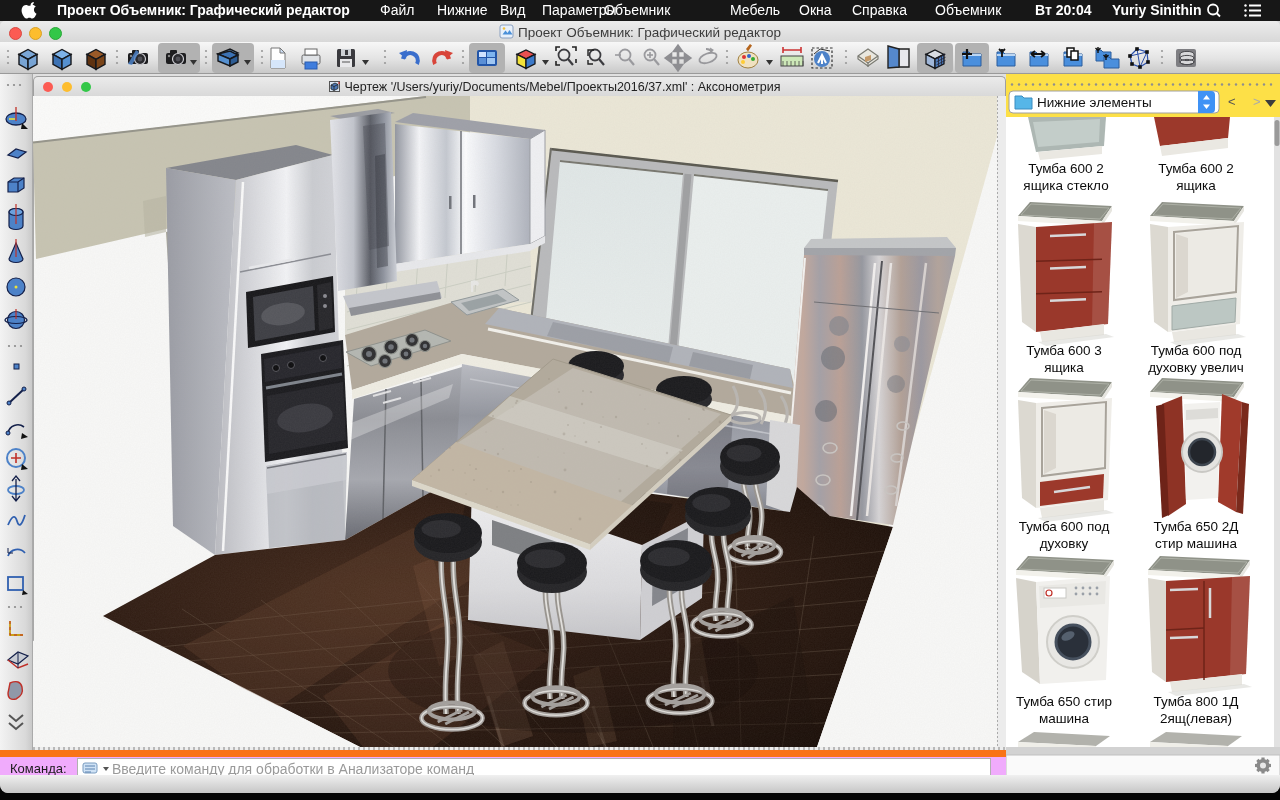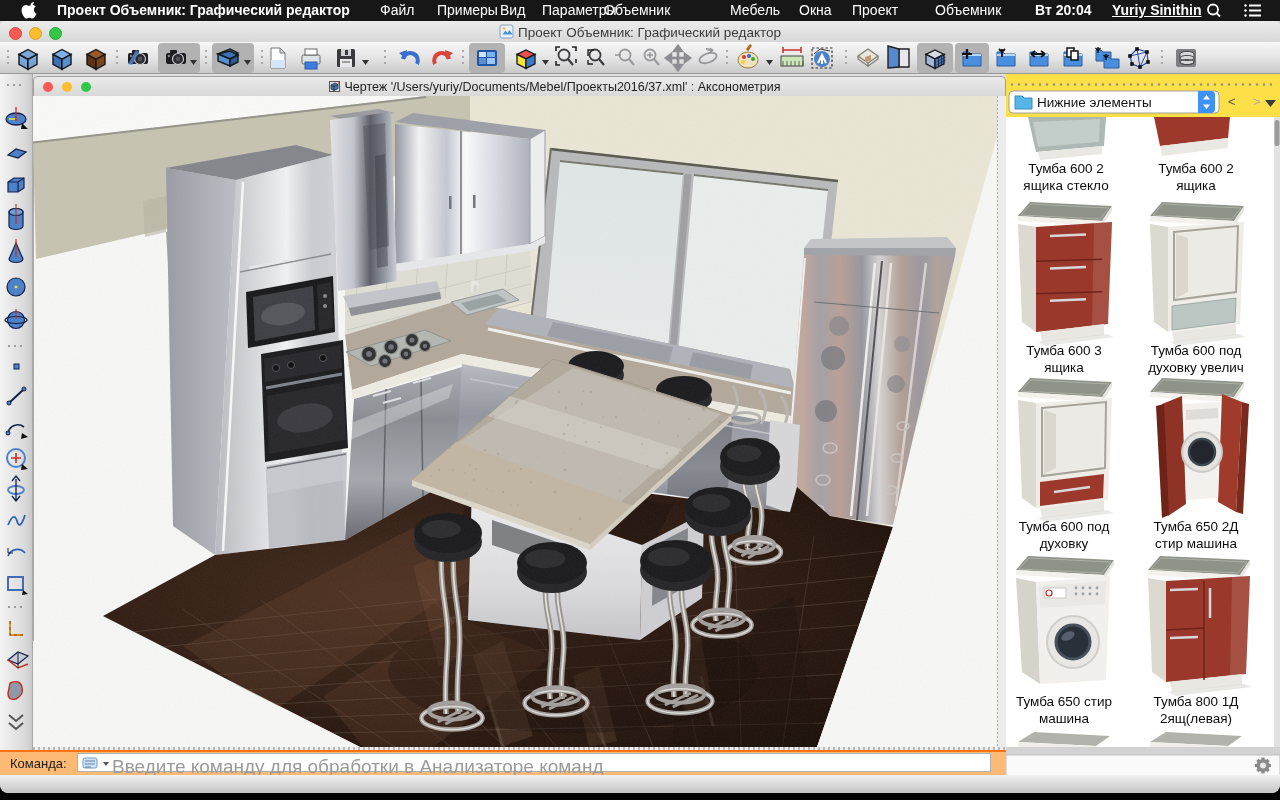--- a/index.html
+++ b/index.html
@@ -3,21 +3,21 @@
 <meta charset="utf-8">
 <style>
   html,body{margin:0;padding:0;}
   body{width:1280px;height:800px;overflow:hidden;background:#050505;
        font-family:"Liberation Sans",sans-serif;position:relative;}
   .menubar{position:absolute;left:0;top:0;width:1280px;height:21px;background:#171717;
     color:#fff;font-size:14px;white-space:nowrap;}
   .menubar span{position:absolute;top:2px;}
   .menubar .appname{font-weight:bold;left:57px;}
   .menubar .clock{font-weight:bold;left:1035px;}
-  .menubar .user{font-weight:bold;left:1112px;text-decoration:underline;}
+  .menubar .user{font-weight:bold;left:1112px;}
   .appwin{position:absolute;left:0;top:21px;width:1280px;height:772px;
     border-radius:0 0 8px 8px;background:#d8d8d8;}
   .titlebar{position:absolute;left:0;top:0;width:1280px;height:22px;
     background:linear-gradient(#ececec,#d7d7d7);border-bottom:1px solid #ababab;
     border-radius:5px 5px 0 0;}
   .tl{position:absolute;border-radius:50%;}
   .titlebar .r{left:9px;top:6px;width:11px;height:11px;background:#fc5b53;border:0.5px solid #d94942;}
   .titlebar .y{left:29px;top:6px;width:11px;height:11px;background:#fdbd2e;border:0.5px solid #d9a125;}
   .titlebar .g{left:49px;top:6px;width:11px;height:11px;background:#33c748;border:0.5px solid #29a837;}
   .titlebar .t{position:absolute;left:0;right:0;top:3px;text-align:center;font-size:13.5px;color:#3c3c3c;}
@@ -30,44 +30,44 @@
   .ctitle{position:absolute;left:0;top:0;width:973px;height:28px;
     background:linear-gradient(#ebebeb,#d2d2d2);border:1px solid #9f9f9f;border-bottom:1px solid #8a8a8a;
     border-radius:5px 5px 0 0;box-sizing:border-box;}
   .ctitle .r{left:9px;top:5px;width:10px;height:10px;background:#fc5b53;}
   .ctitle .y{left:28px;top:5px;width:10px;height:10px;background:#fdbd2e;}
   .ctitle .g{left:47px;top:5px;width:10px;height:10px;background:#33c748;}
   .ctitle .t{position:absolute;left:70px;right:0;top:3px;text-align:center;font-size:12.5px;color:#222;}
   .scene{position:absolute;left:0;top:20px;width:973px;height:651px;background:#f8f8f7;box-shadow:inset 1px 0 #a8a8a8, inset -1px 0 #a8a8a8;}
   .cbottom{position:absolute;left:0;top:671px;width:973px;height:6px;background:repeating-linear-gradient(90deg,#b9b9b9 0 2px,#ededed 2px 5px);}
   .rightpanel{position:absolute;left:1006px;top:0;width:274px;height:702px;background:#fde047;}
-  .commandbar{position:absolute;left:0;top:676px;width:1006px;height:26px;background:#fdba74;
-    border-top:2px solid #f97316;box-sizing:border-box;}
+  .commandbar{position:absolute;left:0;top:676px;width:1006px;height:26px;background:#f0abfc;
+    border-top:7px solid #f97316;box-sizing:border-box;}
   .cmdlabel{position:absolute;left:10px;top:4px;font-size:13px;color:#1b1b1b;}
   .cmdinput{position:absolute;left:77px;top:1px;width:914px;height:19px;background:#fff;
     border:1px solid #b0b0b0;box-sizing:border-box;}
-  .cmdplace{position:absolute;left:34px;top:2px;font-size:19px;color:#9a9a9a;white-space:nowrap;}
+  .cmdplace{position:absolute;left:34px;top:2px;font-size:14px;color:#9a9a9a;white-space:nowrap;}
   .bottomstrip{position:absolute;left:0;top:754px;width:1280px;height:18px;
     background:linear-gradient(#f0f0f0,#c6c6c6);border-radius:0 0 9px 9px;}
 </style>
 </head>
 <body>
   <div class="menubar">
     <svg width="16" height="18" viewBox="0 0 16 18" style="position:absolute;left:21px;top:2px">
       <path d="M10.8,1.2 c0.1,1 -0.3,1.9 -0.9,2.6 c-0.6,0.7 -1.6,1.2 -2.5,1.1 c-0.1,-0.9 0.4,-1.9 0.9,-2.5 C8.9,1.7 9.9,1.2 10.8,1.2 Z M13.7,13.6 c-0.4,1 -0.6,1.4 -1.2,2.3 c-0.8,1.2 -1.9,2.7 -3.2,2.7 c-1.2,0 -1.5,-0.8 -3.1,-0.8 c-1.6,0 -2,0.8 -3.2,0.8 C1.7,18.6 0.7,17.2 -0.1,16 c-2.2,-3.3 -2.4,-7.2 -1.1,-9.3 c0.9,-1.5 2.4,-2.4 3.8,-2.4 c1.4,0 2.3,0.8 3.5,0.8 c1.1,0 1.8,-0.8 3.5,-0.8 c1.2,0 2.5,0.7 3.4,1.8 c-3,1.6 -2.5,5.9 0.7,7.5 Z" transform="translate(2.5,-1.2) scale(0.95)" fill="#fff"></path>
     </svg>
     <span class="appname">Проект Объемник: Графический редактор</span>
     <span class="m" style="left:380px">Файл</span>
-    <span class="m" style="left:437px">Примеры</span>
+    <span class="m" style="left:437px">Нижние</span>
     <span class="m" style="left:500px">Вид</span>
     <span class="m" style="left:542px">Параметры</span>
     <span class="m" style="left:604px">Объемник</span>
     <span class="m" style="left:730px">Мебель</span>
     <span class="m" style="left:799px">Окна</span>
-    <span class="m" style="left:852px">Проект</span>
+    <span class="m" style="left:852px">Справка</span>
     <span class="m" style="left:935px">Объемник</span>
     <span class="clock">Вт 20:04</span>
     <span class="user">Yuriy Sinithin</span>
     <svg width="60" height="18" viewBox="0 0 60 18" style="position:absolute;left:1205px;top:2px">
       <circle cx="8" cy="7.5" r="5" fill="none" stroke="#fff" stroke-width="1.8"></circle>
       <line x1="11.5" y1="11" x2="15" y2="14.5" stroke="#fff" stroke-width="1.8"></line>
       <g stroke="#fff" stroke-width="2">
         <line x1="44" y1="3.5" x2="56" y2="3.5"></line>
         <line x1="44" y1="8.5" x2="56" y2="8.5"></line>
         <line x1="44" y1="13.5" x2="56" y2="13.5"></line>

